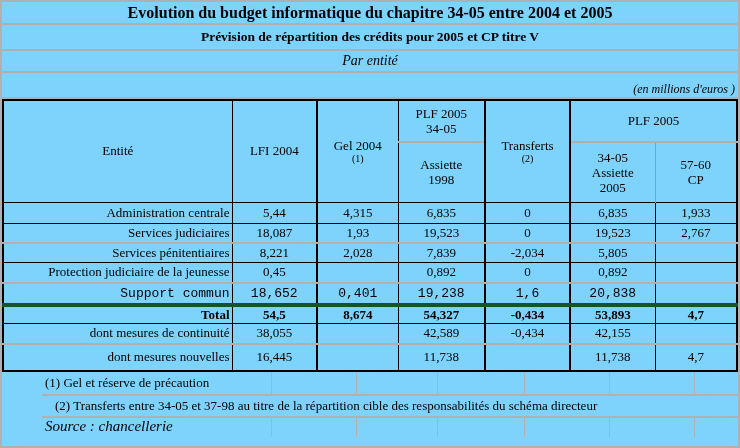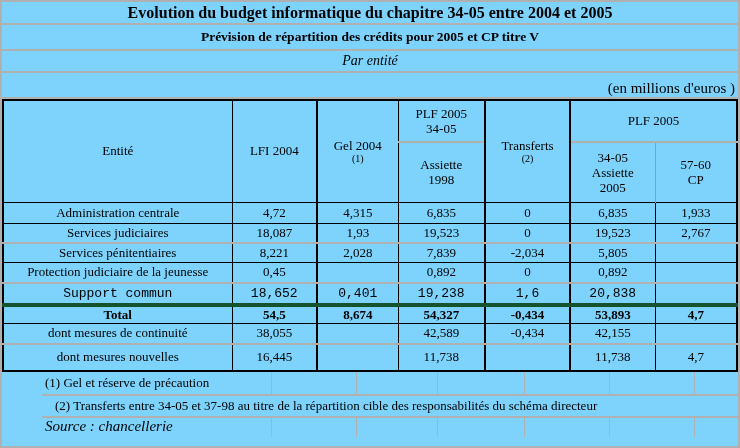--- a/index.html
+++ b/index.html
@@ -8,38 +8,38 @@
     position:relative; width:740px; height:448px; box-sizing:border-box;
     border:2px solid #b0b0b0; background:#7dd3fc; overflow:hidden;
   }
   
   .trow { box-sizing:border-box; border-bottom:2px solid #b0b0b0;
           display:flex; align-items:center; justify-content:center; }
   .t1 { height:23px; font-weight:bold; font-size:16px; }
   .t2 { height:26px; font-weight:bold; font-size:13.5px; }
   .t3 { height:22px; font-style:italic; font-size:14px; }
   .t4 { height:26px; justify-content:flex-end; align-items:flex-end;
-        font-size:15px; padding-right:3px; }
+        font-style:italic; font-size:12px; padding-right:3px; }
   
   table.main { border-collapse:collapse; table-layout:fixed; width:100%;
                border:2px solid #000; }
   table.main th, table.main td {
     font-weight:normal; font-size:13px; padding:0 2px; overflow:hidden;
     text-align:center; vertical-align:middle; box-sizing:border-box;
   }
   tr.h1 { height:42px; }
   tr.h2 { height:60px; }
   tr.h2 th { border-top:2px solid #b0b0b0; }
   .bL1 { border-left:1px solid #000; }
   .bL2 { border-left:2px solid #000; }
   .bL1g { border-left:1px solid #999; }
   .note-sub { display:block; font-size:10px; line-height:11px; }
   .hline { display:block; line-height:15px; }
   tbody tr td { border-left:1px solid #000; }
-  tbody td:first-child { border-left:none; text-align:center; padding-left:2px; }
+  tbody td:first-child { border-left:none; text-align:right; padding-left:2px; }
   tbody td.bL2d { border-left:2px solid #000; }
   .rb-k td { border-bottom:1px solid #000; }
   .rb-g td { border-bottom:2px solid #b0b0b0; }
   .rb-K td { border-bottom:4px solid #14532d;font-family:Liberation Mono, monospace; }
   tr.first-data td { border-top:1px solid #000; }
   tr.bold td { font-weight:bold; }
   
   .fnrow { box-sizing:border-box; border-bottom:2px solid #b0b0b0; font-size:13px;margin-left:40px; }
   .fn-grid { display:grid; grid-template-columns:229px 85px 81px 87px 85px 85px 1fr; }
   .fn-grid .cell { box-sizing:border-box; height:100%; }
@@ -100,21 +100,21 @@
         </th>
         <th class="bL1g">
           <span class="hline">57-60</span>
           <span class="hline">CP</span>
         </th>
       </tr>
     </thead>
     <tbody>
       <tr class="first-data rb-k" style="height:21px">
         <td>Administration centrale</td>
-        <td>4,72</td>
+        <td>5,44</td>
         <td class="bL2d">4,315</td>
         <td>6,835</td>
         <td class="bL2d">0</td>
         <td class="bL2d">6,835</td>
         <td>1,933</td>
       </tr>
       <tr class="rb-g" style="height:20px">
         <td>Services judiciaires</td>
         <td>18,087</td>
         <td class="bL2d">1,93</td>

